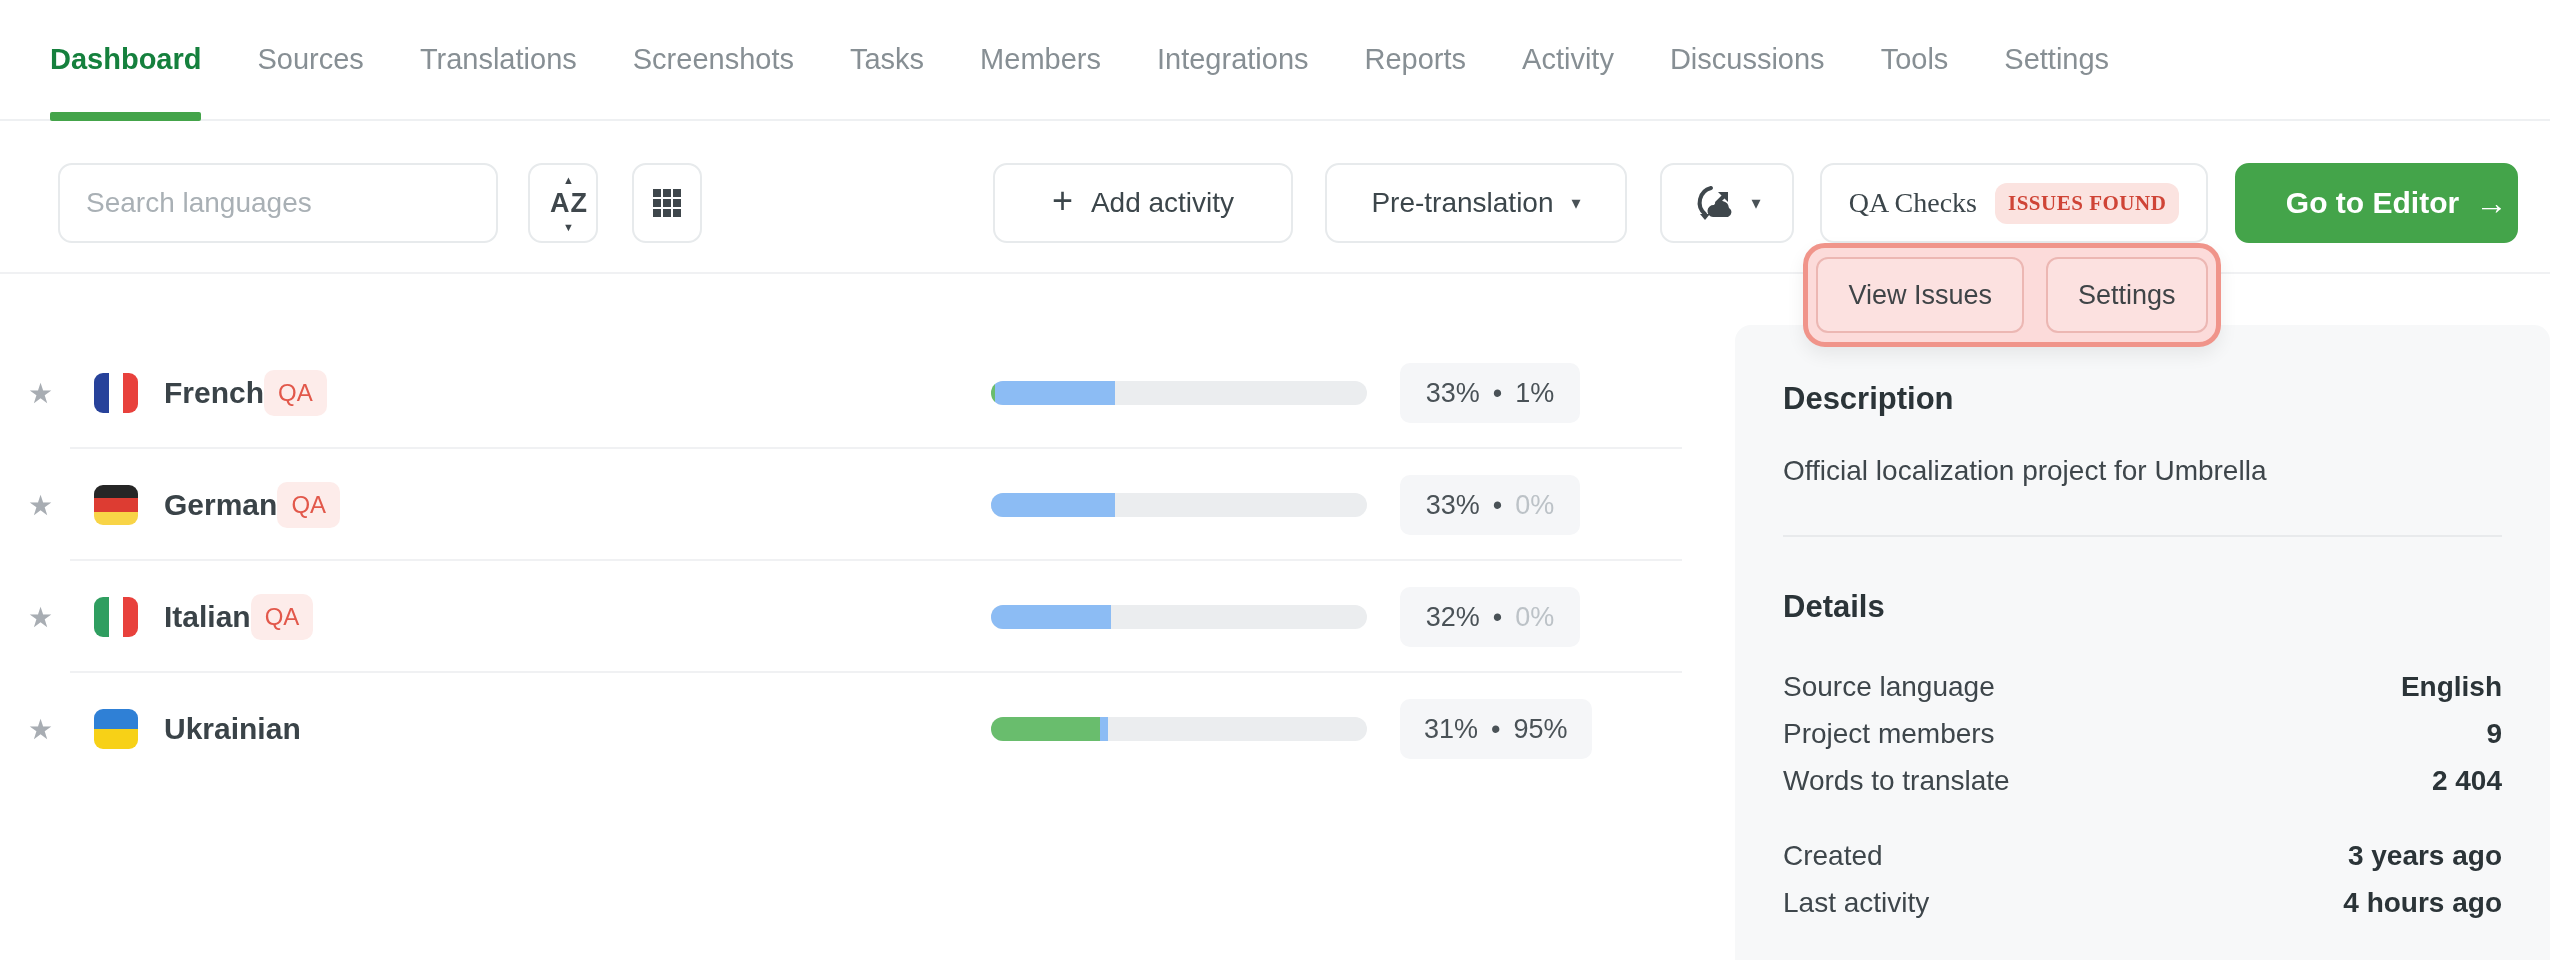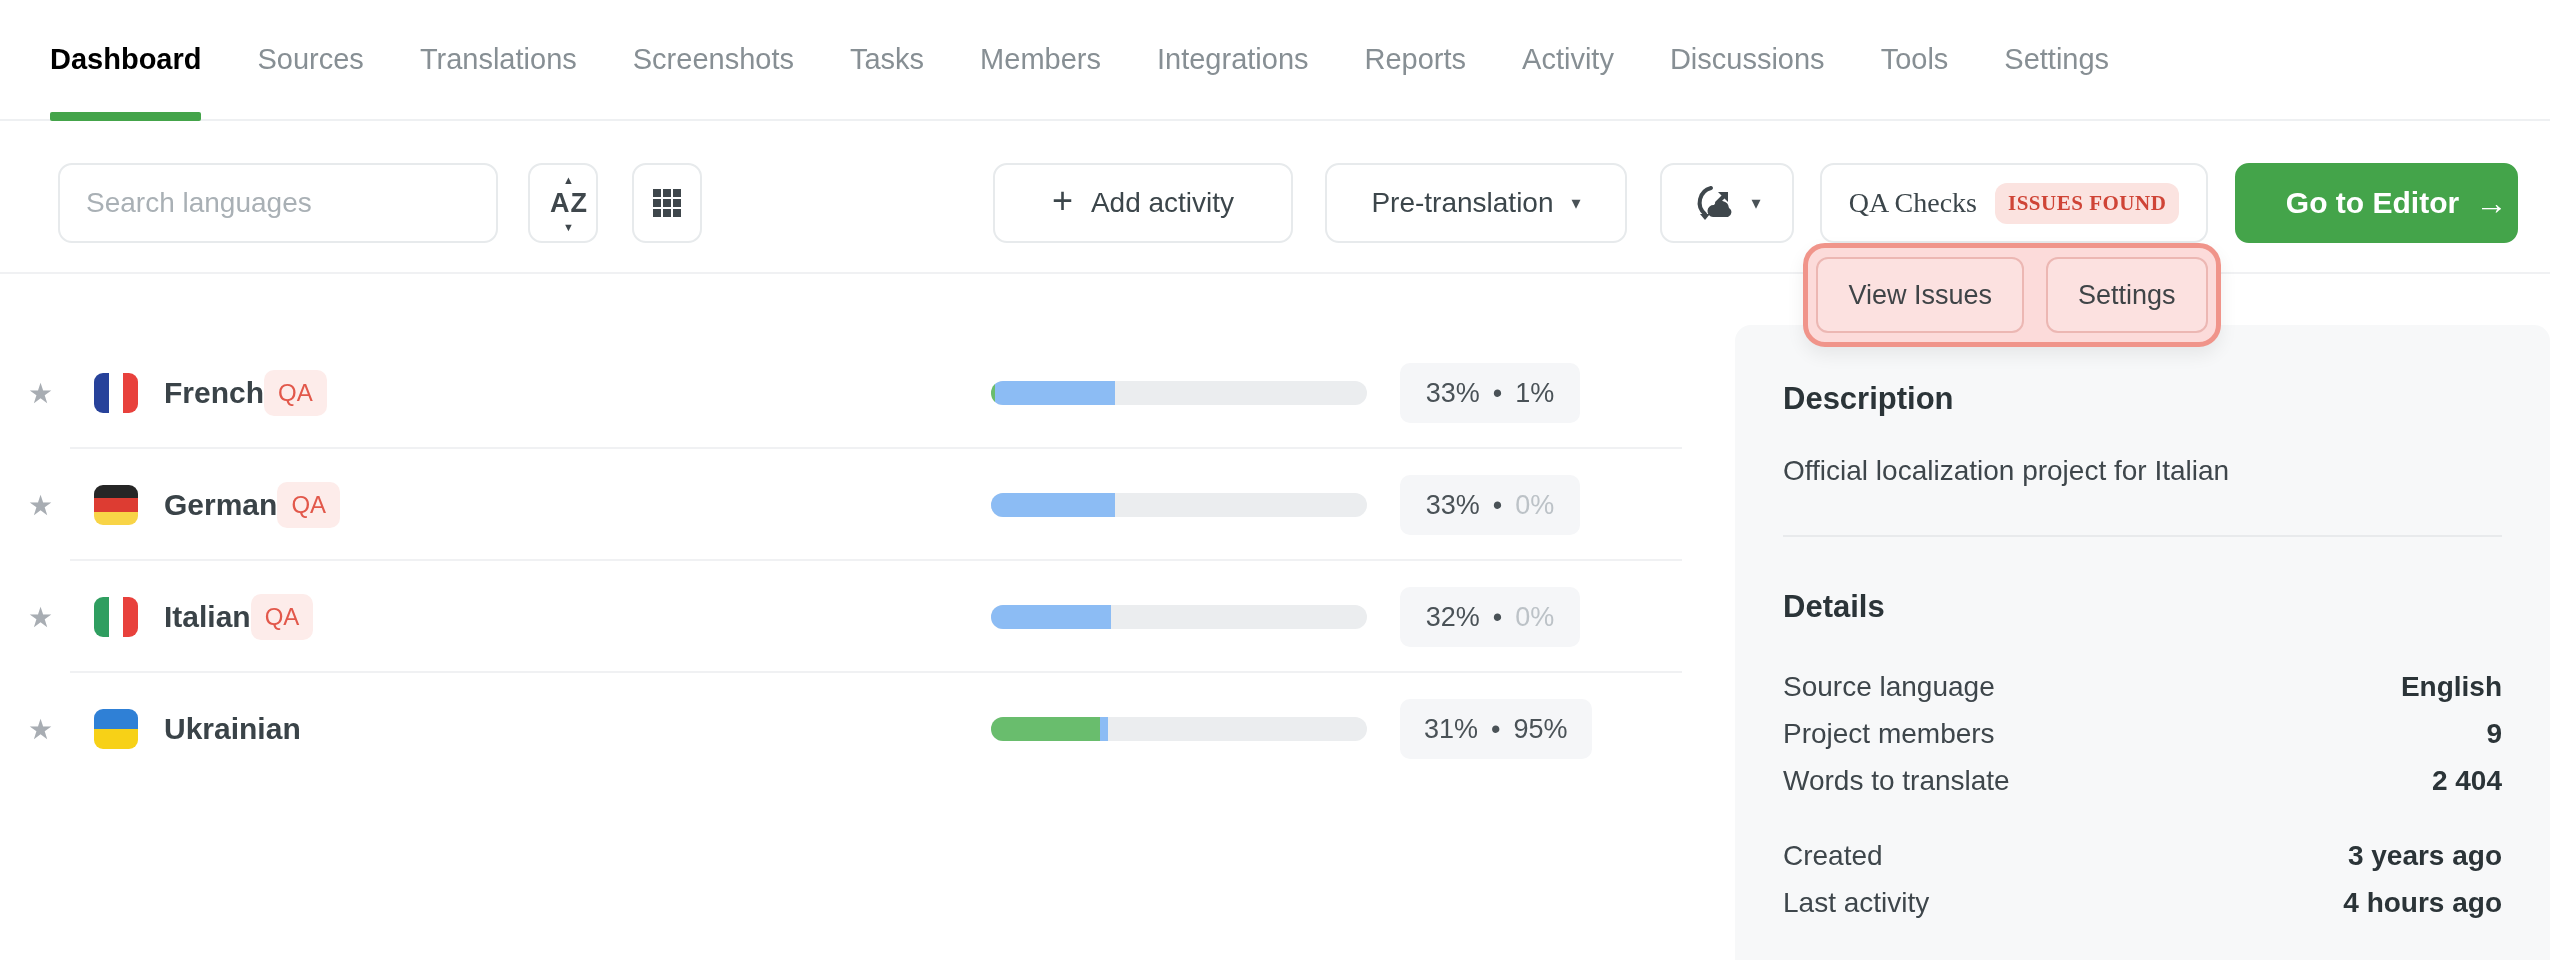--- a/index.html
+++ b/index.html
@@ -9,21 +9,21 @@
   }
   *{box-sizing:border-box;}
   html,body{margin:0;padding:0;background:#fff;}
   .page{position:relative;width:2550px;height:960px;background:#fff;overflow:hidden;
         font-family:"Liberation Sans",sans-serif;color:var(--text-body);}
 
   
   .nav{position:absolute;top:0;left:0;right:0;height:121px;border-bottom:2px solid #eef0f2;
        display:flex;align-items:center;gap:56px;padding:0 0 0 50px;font-size:29px;color:var(--text-muted);}
   .tab{position:relative;height:100%;display:flex;align-items:center;cursor:pointer;white-space:nowrap;}
-  .tab.active{color:#000000;font-weight:700;}
+  .tab.active{color:#15803d;font-weight:700;}
   .tab.active::after{content:"";position:absolute;left:0;right:0;bottom:-2px;height:9px;
        background:var(--green);border-radius:2px;}
 
   
   .tbtn{position:absolute;top:163px;height:80px;border:2px solid #e7eaec;border-radius:14px;
         background:#fff;display:flex;align-items:center;justify-content:center;
         color:#3c464b;font-size:28px;cursor:pointer;}
   .search{left:58px;width:440px;justify-content:flex-start;padding:0 24px;}
   .search input{border:none;outline:none;width:100%;font:inherit;font-size:28px;color:#3c464b;background:transparent;}
   .search input::placeholder{color:#a9b0b5;}
@@ -249,21 +249,21 @@
         <span>31%</span>
         <span>•</span>
         <span>95%</span>
       </div>
     </div>
 
   </div>
 
   <aside class="side">
     <h3>Description</h3>
-    <p class="desc-text">Official localization project for Italian</p>
+    <p class="desc-text">Official localization project for Umbrella</p>
     <div class="side-divider"></div>
     <h3>Details</h3>
 
     <div class="detail-row">
       <span>Source language</span>
       <span class="val">English</span>
     </div>
     <div class="detail-row">
       <span>Project members</span>
       <span class="val">9</span>

